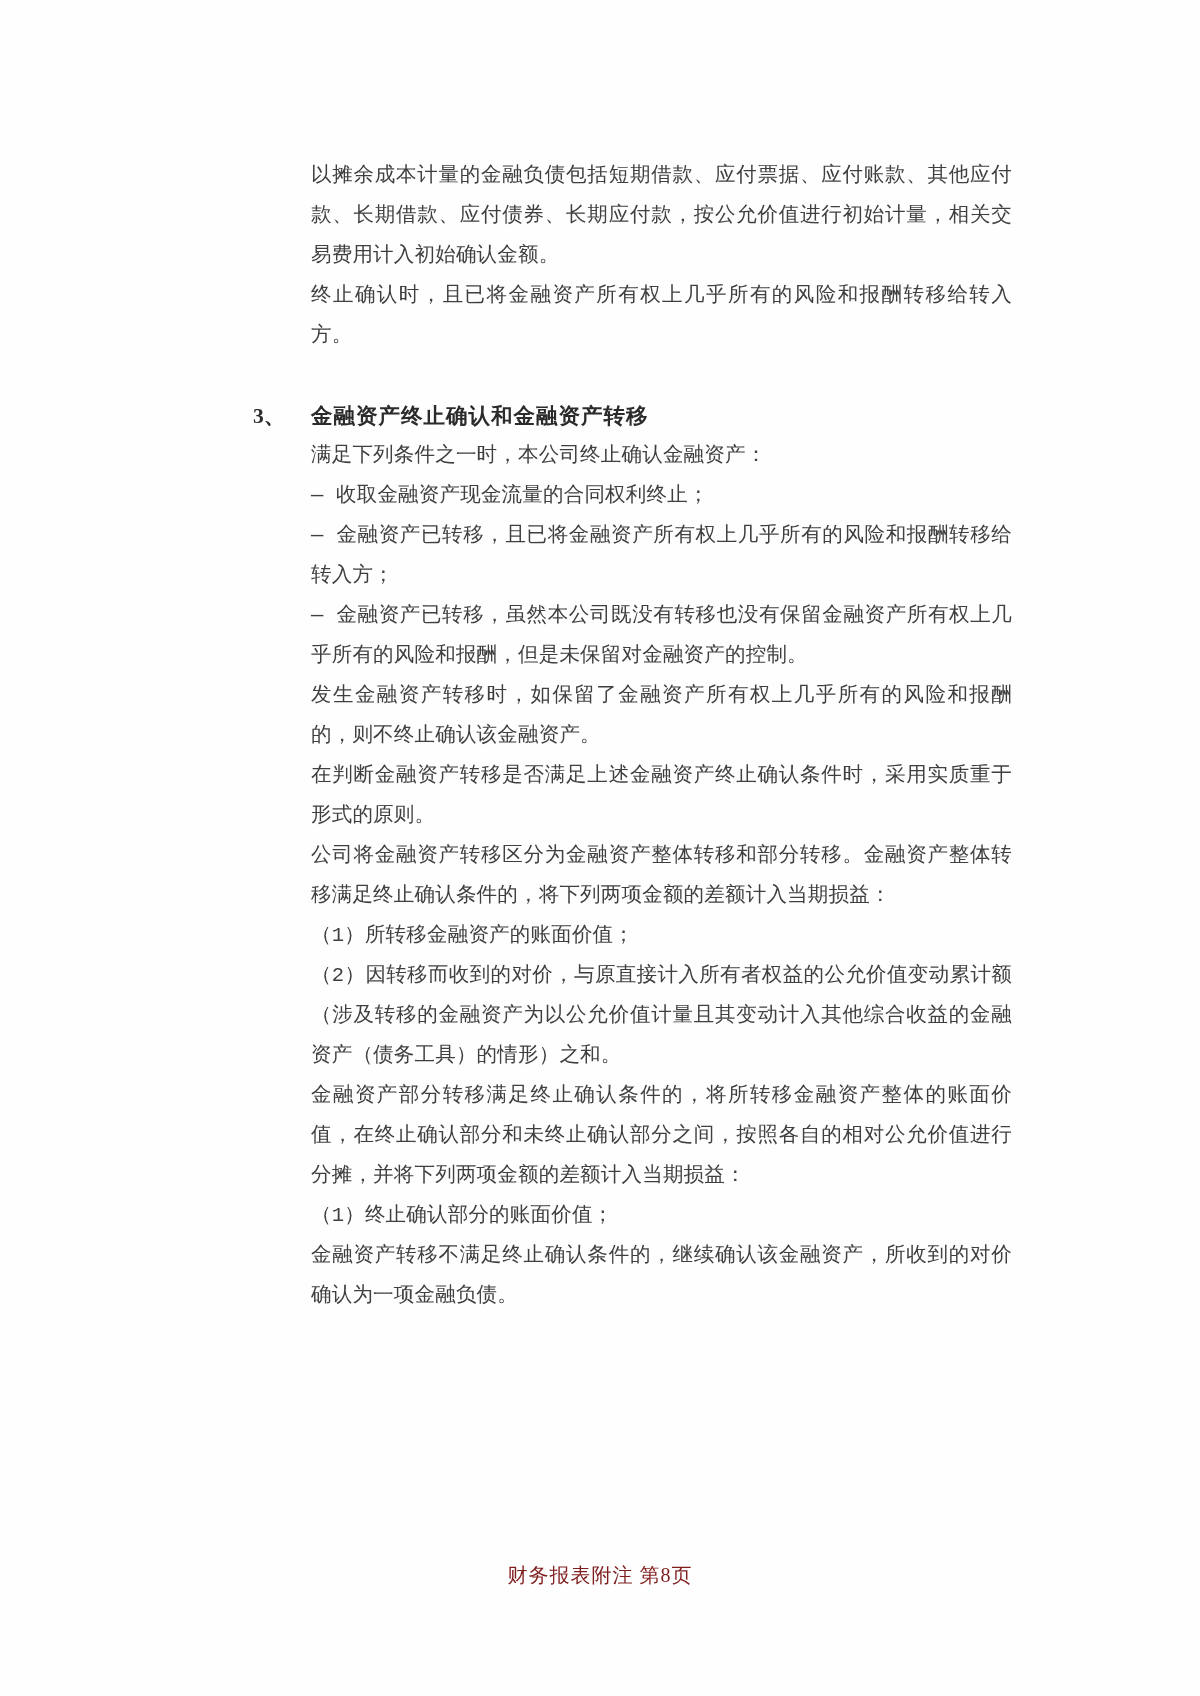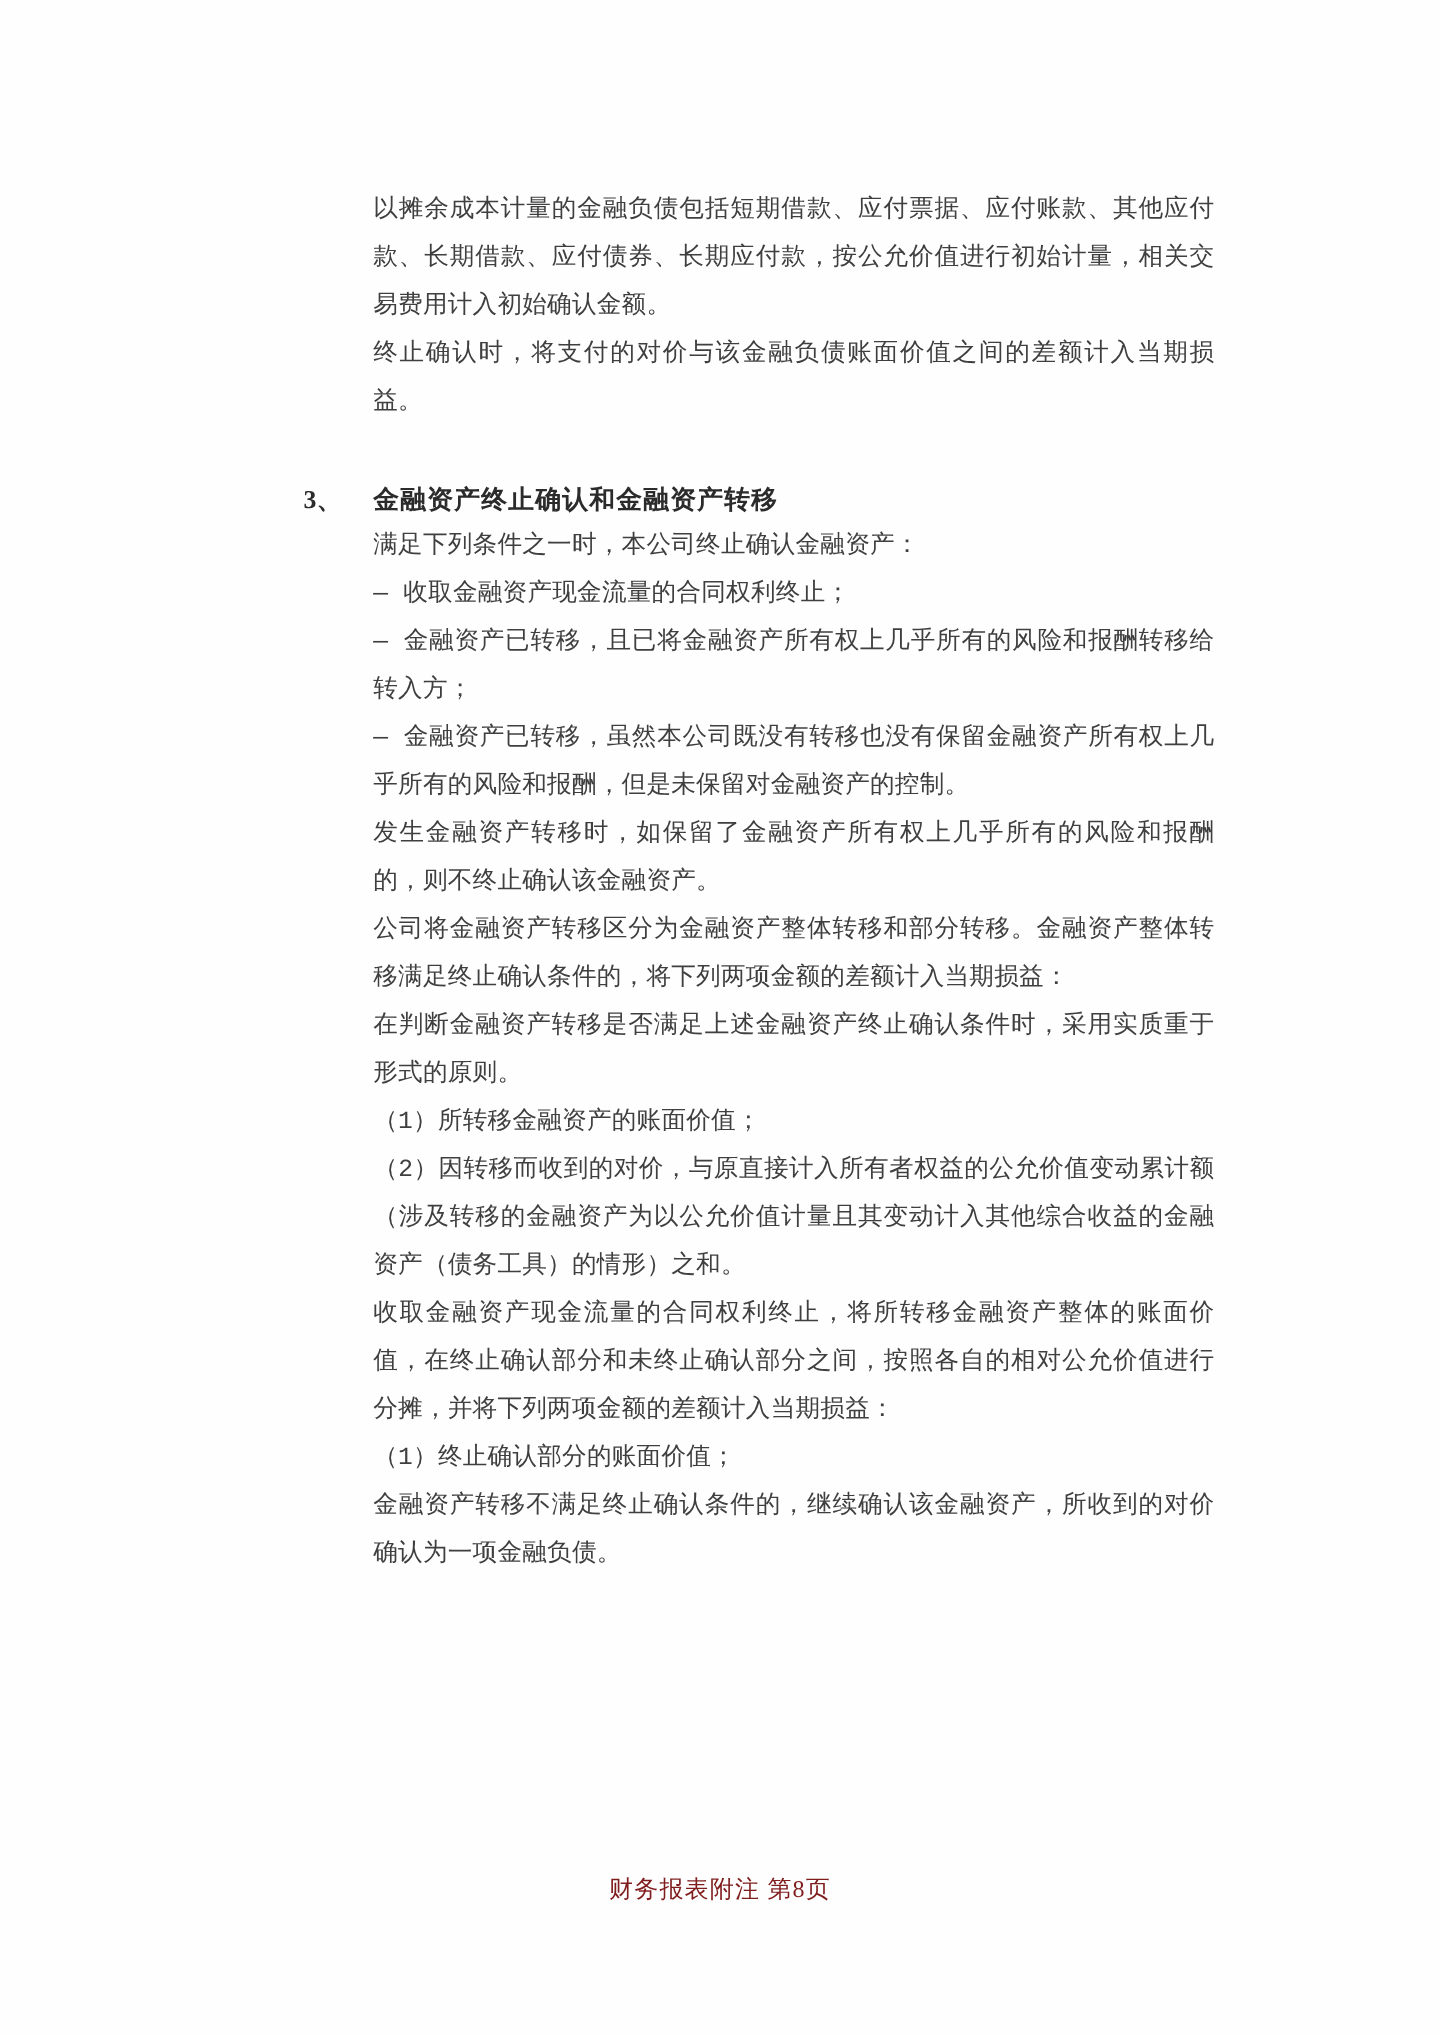--- a/index.html
+++ b/index.html
@@ -58,37 +58,37 @@
     letter-spacing: 1px;
   }
 </style>
 </head>
 <body>
 
 <div class="page">
   <div class="content">
 
     <p class="para">以摊余成本计量的金融负债包括短期借款、应付票据、应付账款、其他应付款、长期借款、应付债券、长期应付款，按公允价值进行初始计量，相关交易费用计入初始确认金额。</p>
-    <p class="para">终止确认时，将支付的对价与该金融负债账面价值之间的差额计入当期损益。</p>
+    <p class="para">终止确认时，且已将金融资产所有权上几乎所有的风险和报酬转移给转入方。</p>
 
     <div class="section-heading">
       <span class="sec-num">3、</span>
       <span class="sec-title">金融资产终止确认和金融资产转移</span>
     </div>
 
     <p class="para">满足下列条件之一时，本公司终止确认金融资产：</p>
     <p class="para">— 收取金融资产现金流量的合同权利终止；</p>
     <p class="para">— 金融资产已转移，且已将金融资产所有权上几乎所有的风险和报酬转移给转入方；</p>
     <p class="para">— 金融资产已转移，虽然本公司既没有转移也没有保留金融资产所有权上几乎所有的风险和报酬，但是未保留对金融资产的控制。</p>
     <p class="para">发生金融资产转移时，如保留了金融资产所有权上几乎所有的风险和报酬的，则不终止确认该金融资产。</p>
+    <p class="para">在判断金融资产转移是否满足上述金融资产终止确认条件时，采用实质重于形式的原则。</p>
     <p class="para">公司将金融资产转移区分为金融资产整体转移和部分转移。金融资产整体转移满足终止确认条件的，将下列两项金额的差额计入当期损益：</p>
-    <p class="para">在判断金融资产转移是否满足上述金融资产终止确认条件时，采用实质重于形式的原则。</p>
     <p class="para">（1）所转移金融资产的账面价值；</p>
     <p class="para">（2）因转移而收到的对价，与原直接计入所有者权益的公允价值变动累计额（涉及转移的金融资产为以公允价值计量且其变动计入其他综合收益的金融资产（债务工具）的情形）之和。</p>
-    <p class="para">收取金融资产现金流量的合同权利终止，将所转移金融资产整体的账面价值，在终止确认部分和未终止确认部分之间，按照各自的相对公允价值进行分摊，并将下列两项金额的差额计入当期损益：</p>
+    <p class="para">金融资产部分转移满足终止确认条件的，将所转移金融资产整体的账面价值，在终止确认部分和未终止确认部分之间，按照各自的相对公允价值进行分摊，并将下列两项金额的差额计入当期损益：</p>
     <p class="para">（1）终止确认部分的账面价值；</p>
     <p class="para">金融资产转移不满足终止确认条件的，继续确认该金融资产，所收到的对价确认为一项金融负债。</p>
 
   </div>
 
   <div class="footer">
     <span>财务报表附注 第8页</span>
   </div>
 </div>
 

